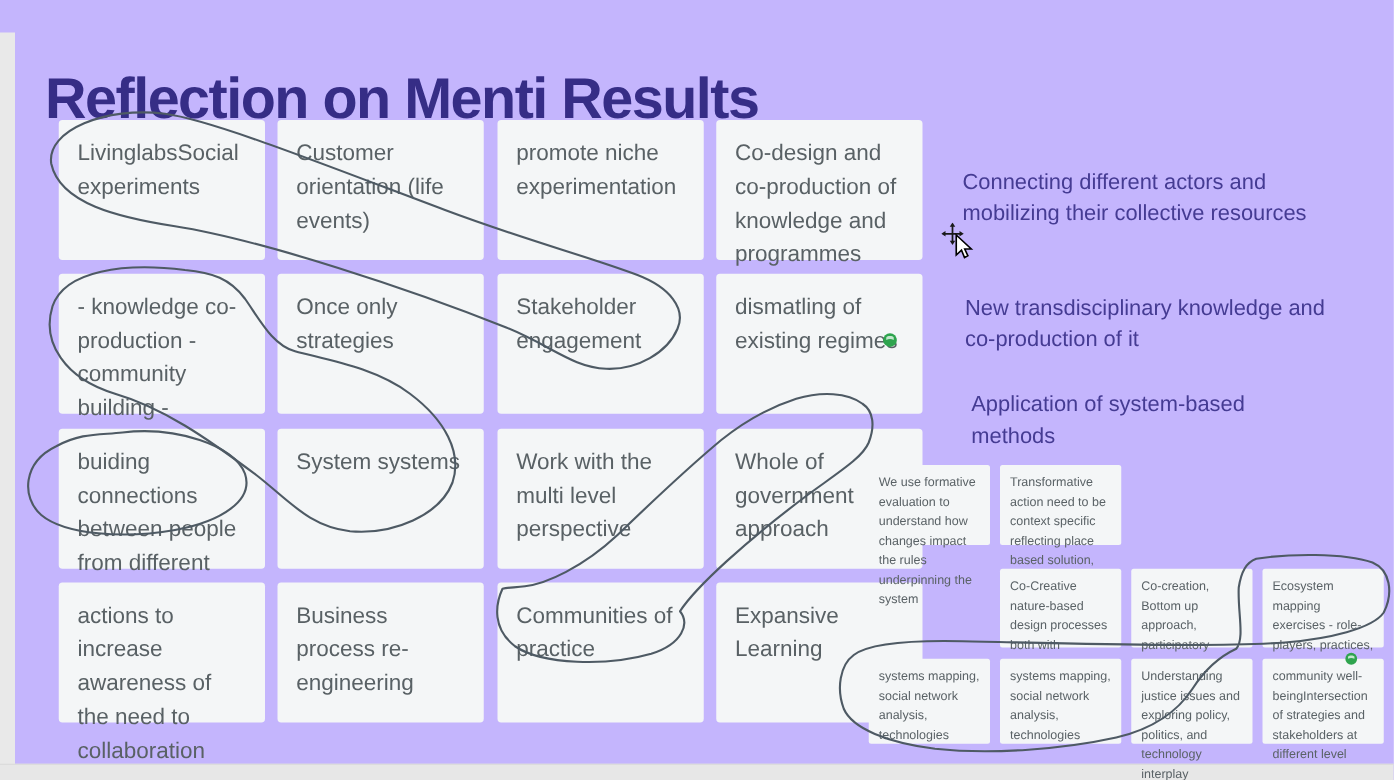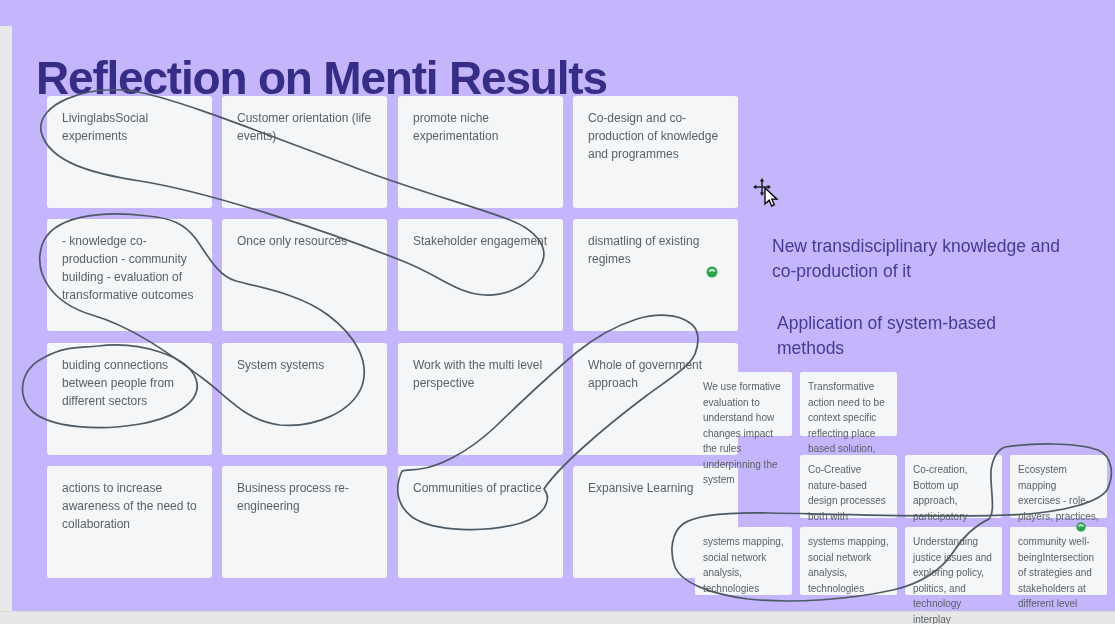--- a/index.html
+++ b/index.html
@@ -2,21 +2,21 @@
 <html><head>
 <meta charset="utf-8">
 <style>
   html,body{margin:0;padding:0;}
   body{font-family:"Liberation Sans",sans-serif;background:#fff;}
   .stage{position:relative;width:1115px;height:624px;background:#c4b5fd;overflow:hidden;}
   .frame-left{position:absolute;left:0;top:26px;width:12px;height:598px;background:#e9e9e9;}
   .frame-bottom{position:absolute;left:0;top:611px;width:1115px;height:13px;background:#e7e7e7;border-top:1px solid #dcdcdc;}
   .page-title{position:absolute;left:36px;top:20px;font-size:46px;font-weight:bold;color:#362d86;letter-spacing:-1.2px;}
   .card{position:absolute;width:165px;height:112px;background:#f4f6f7;border-radius:3px;
-        padding:13px 15px;box-sizing:border-box;font-size:12px;color:#596165;line-height:1.5;}
+        padding:13px 15px;box-sizing:border-box;font-size:18px;color:#596165;line-height:1.5;}
   .scard{position:absolute;width:97px;background:#f4f6f7;border-radius:2px;
         padding:7px 8px;box-sizing:border-box;font-size:10px;color:#5a6266;line-height:1.55;}
   .anno{position:absolute;color:#453b93;font-size:17.5px;line-height:1.42;font-weight:500;}
   .loops{position:absolute;left:0;top:0;pointer-events:none;}
   .loops path{fill:none;stroke:#4e5a64;stroke-width:1.7;stroke-linejoin:round;stroke-linecap:round;}
   .gicon{position:absolute;}
   .cursor{position:absolute;left:753px;top:178px;}
 </style>
 </head>
 <body>
@@ -27,21 +27,21 @@
   <div class="frame-bottom"></div>
 
   <h1 class="page-title">Reflection on Menti Results</h1>
 
   <div class="card" style="left:47px;top:96px">LivinglabsSocial experiments</div>
   <div class="card" style="left:222px;top:96px">Customer orientation (life events)</div>
   <div class="card" style="left:398px;top:96px">promote niche experimentation</div>
   <div class="card" style="left:573px;top:96px">Co-design and co-production of knowledge and programmes</div>
 
   <div class="card" style="left:47px;top:219px">- knowledge co-production - community building - evaluation of transformative outcomes</div>
-  <div class="card" style="left:222px;top:219px">Once only resources</div>
+  <div class="card" style="left:222px;top:219px">Once only strategies</div>
   <div class="card" style="left:398px;top:219px">Stakeholder engagement</div>
   <div class="card" style="left:573px;top:219px">dismatling of existing regimes</div>
 
   <div class="card" style="left:47px;top:343px">buiding connections between people from different sectors</div>
   <div class="card" style="left:222px;top:343px">System systems</div>
   <div class="card" style="left:398px;top:343px">Work with the multi level perspective</div>
   <div class="card" style="left:573px;top:343px">Whole of government approach</div>
 
   <div class="card" style="left:47px;top:466px">actions to increase awareness of the need to collaboration</div>
   <div class="card" style="left:222px;top:466px">Business process re-engineering</div>
@@ -53,20 +53,21 @@
 
   <div class="scard" style="left:800px;top:455px;height:63px">Co-Creative nature-based design processes both with communities and municipalities in City of Tshwane</div>
   <div class="scard" style="left:905px;top:455px;height:63px">Co-creation, Bottom up approach, participatory method</div>
   <div class="scard" style="left:1010px;top:455px;height:63px">Ecosystem mapping exercises - role-players, practices, etc. and the interdependencies between them</div>
 
   <div class="scard" style="left:695px;top:527px;height:68px">systems mapping, social network analysis, technologies</div>
   <div class="scard" style="left:800px;top:527px;height:68px">systems mapping, social network analysis, technologies</div>
   <div class="scard" style="left:905px;top:527px;height:68px">Understanding justice issues and exploring policy, politics, and technology interplay</div>
   <div class="scard" style="left:1010px;top:527px;height:68px">community well-beingIntersection of strategies and stakeholders at different level</div>
 
+  <div class="anno" style="left:770px;top:133px;width:292px">Connecting different actors and mobilizing their collective resources</div>
   <div class="anno" style="left:772px;top:234px;width:302px">New transdisciplinary knowledge and co-production of it</div>
   <div class="anno" style="left:777px;top:311px;width:290px">Application of system-based methods</div>
 
   <svg class="loops" width="1115" height="624" viewBox="0 0 1115 624">
     <path d="M 132,91 C 170,96 260,132 356,168 C 420,192 470,205 510,220 C 536,230 549,247 542,263 C 534,282 510,296 485,295 C 458,294 440,276 405,262 C 330,232 210,192 140,181 C 95,174 48,163 41,131 C 37,104 85,85 132,91 Z"></path>
     <path d="M 148,216 C 100,210 52,216 42,245 C 33,274 52,303 92,315 C 130,326 165,350 205,380 C 232,401 247,421 280,425 C 315,428 352,412 362,386 C 370,362 356,336 328,315 C 300,294 262,288 236,281 C 218,276 208,256 196,239 C 184,223 170,218 148,216 Z"></path>
     <path d="M 98,346 C 140,341 188,356 196,379 C 203,400 178,417 140,424 C 100,431 52,428 33,412 C 17,398 18,370 45,357 C 65,346 80,348 98,346 Z"></path>
     <path d="M 402,471 C 396,484 394,503 412,517 C 434,532 486,533 521,523 C 546,515 552,499 544,489 C 557,469 598,432 646,396 C 672,377 690,366 695,354 C 700,341 699,329 690,323 C 678,314 657,313 637,319 C 612,327 592,340 577,352 C 553,372 524,399 494,428 C 466,454 437,467 420,469 C 412,470 406,470 402,471 Z"></path>
     <path d="M 1005,447 C 1030,443 1075,442 1098,450 C 1112,456 1115,474 1107,490 C 1098,503 1063,511 1028,514 C 970,518 870,515 770,513 C 725,512 695,515 683,524 C 672,532 669,551 675,567 C 682,583 710,594 748,599 C 795,604 852,599 893,590 C 923,583 943,568 954,551 C 963,537 974,526 989,519 C 996,511 990,489 991,470 C 993,457 997,450 1005,447 Z"></path>
   </svg>

